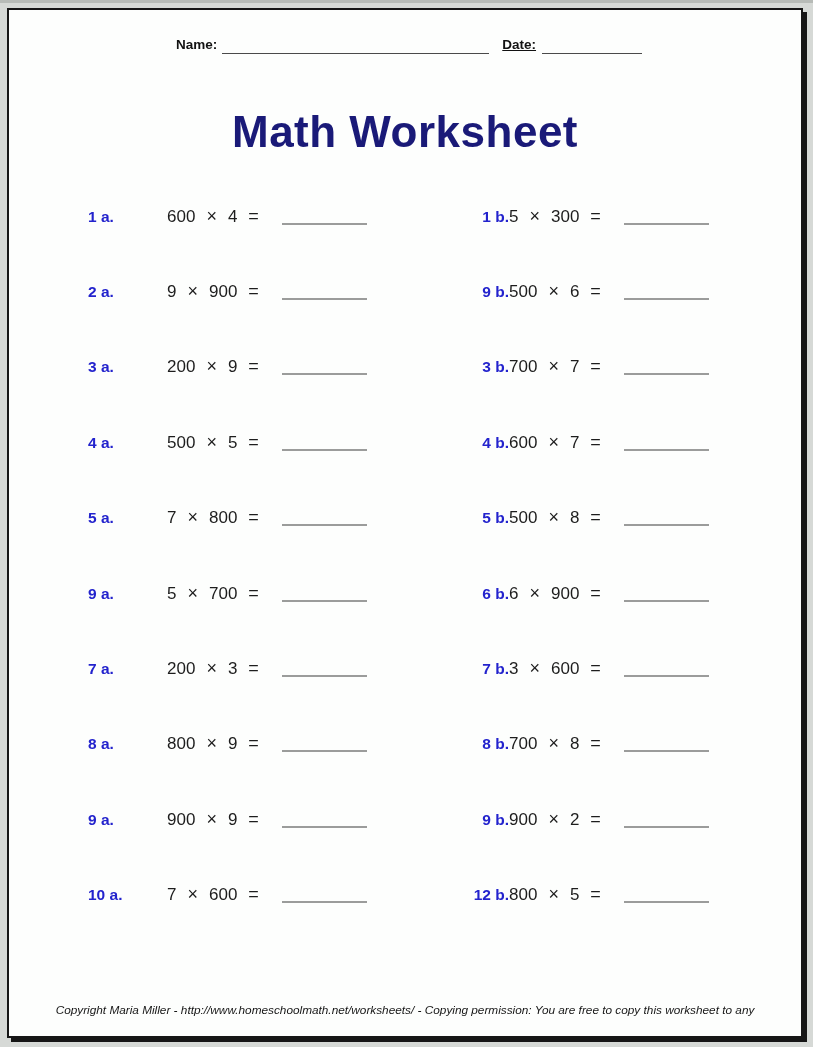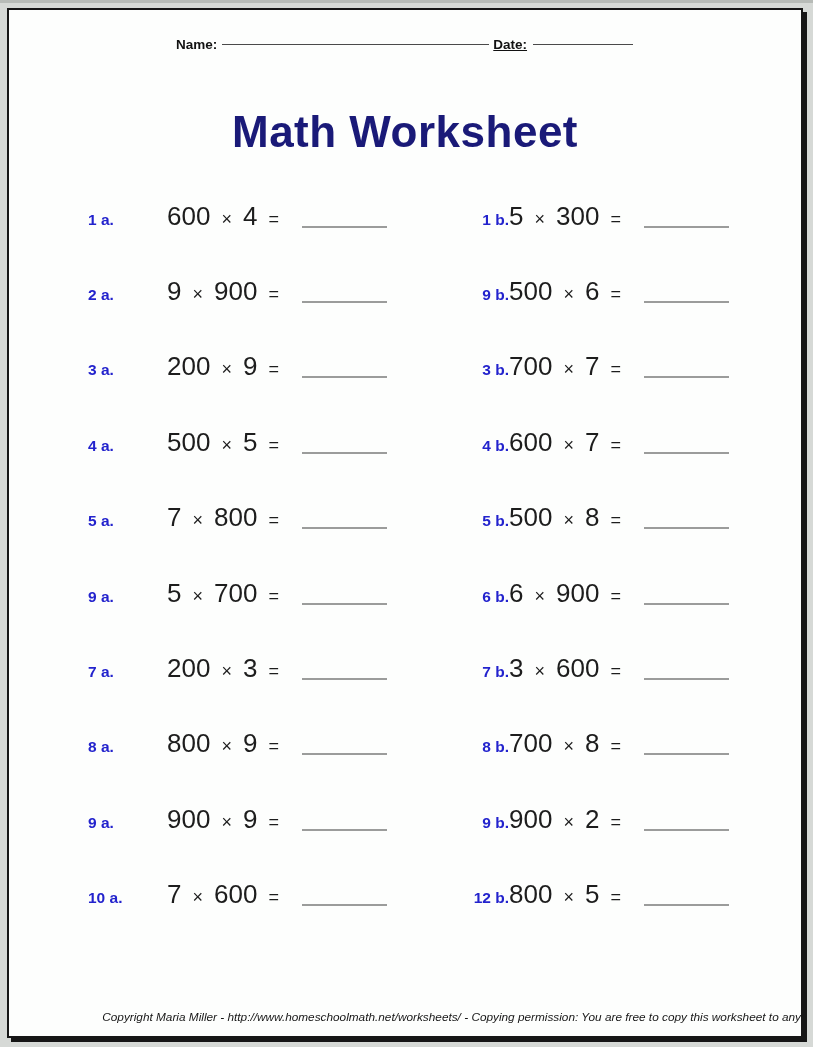--- a/index.html
+++ b/index.html
@@ -27,35 +27,35 @@
     background: #fdfefd;
     border: 2px solid #161616;
     box-shadow: 4px 4px 0 0 #161616;
   }
   
   .name-date {
     position: absolute;
     top: 27px;
     left: 167px;
     display: flex;
-    align-items: flex-start;
+    align-items: flex-end;
     font-size: 13.5px;
     font-weight: bold;
     color: #121212;
     white-space: nowrap;
   }
   .write-line {
     display: inline-block;
     border-bottom: 1.5px solid #4a4a4a;
     height: 5px;
     position: relative;
     top: 2px;
   }
   .name-line { width: 267px; margin-left: 5px; }
-  .date-label { margin-left: 4px; text-decoration: underline; }
+  .date-label { margin-left: 13px; text-decoration: underline; }
   .date-line { width: 100px; margin-left: 6px; }
   
   .title {
     position: absolute;
     top: 97px;
     left: 0;
     width: 100%;
     text-align: center;
     font-size: 44px;
     font-weight: bold;
@@ -84,21 +84,21 @@
   .cell-a { left: 79px; }
   .cell-b { left: 421px; text-align: right; }
   .plabel {
     display: inline-block;
     width: 79px;
     font-size: 15.5px;
     font-weight: bold;
     color: #2323cd;
   }
   .num {
-    font-size: 26px;
+    font-size: 17px;
     color: #1d1d1d;
   }
   .opx {
     font-size: 18px;
     color: #1d1d1d;
     margin: 0 11px;
   }
   .blank {
     display: inline-block;
     width: 85px;
@@ -106,22 +106,22 @@
     border-bottom: 1.7px solid #3a3a3a;
     position: relative;
     top: 3px;
     margin-left: 12px;
   }
   
   .footer {
     position: absolute;
     left: 0;
     right: 0;
-    bottom: 7px;
-    text-align: right;
+    bottom: 14px;
+    text-align: center;
     font-style: italic;
     font-size: 11.8px;
     line-height: 23px;
     color: #161616;
   }
 </style>
 </head>
 <body>
 
 <div class="top-edge"></div>

